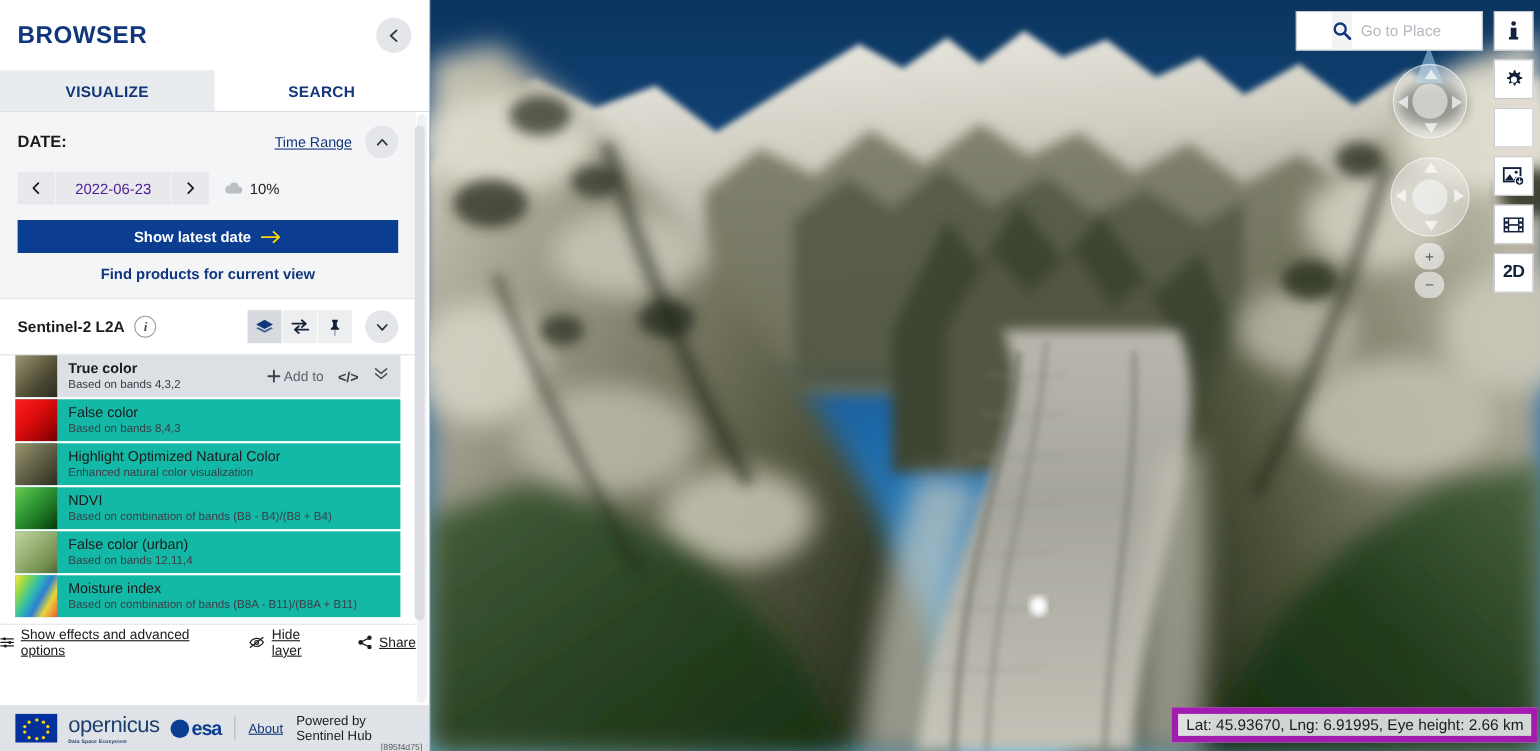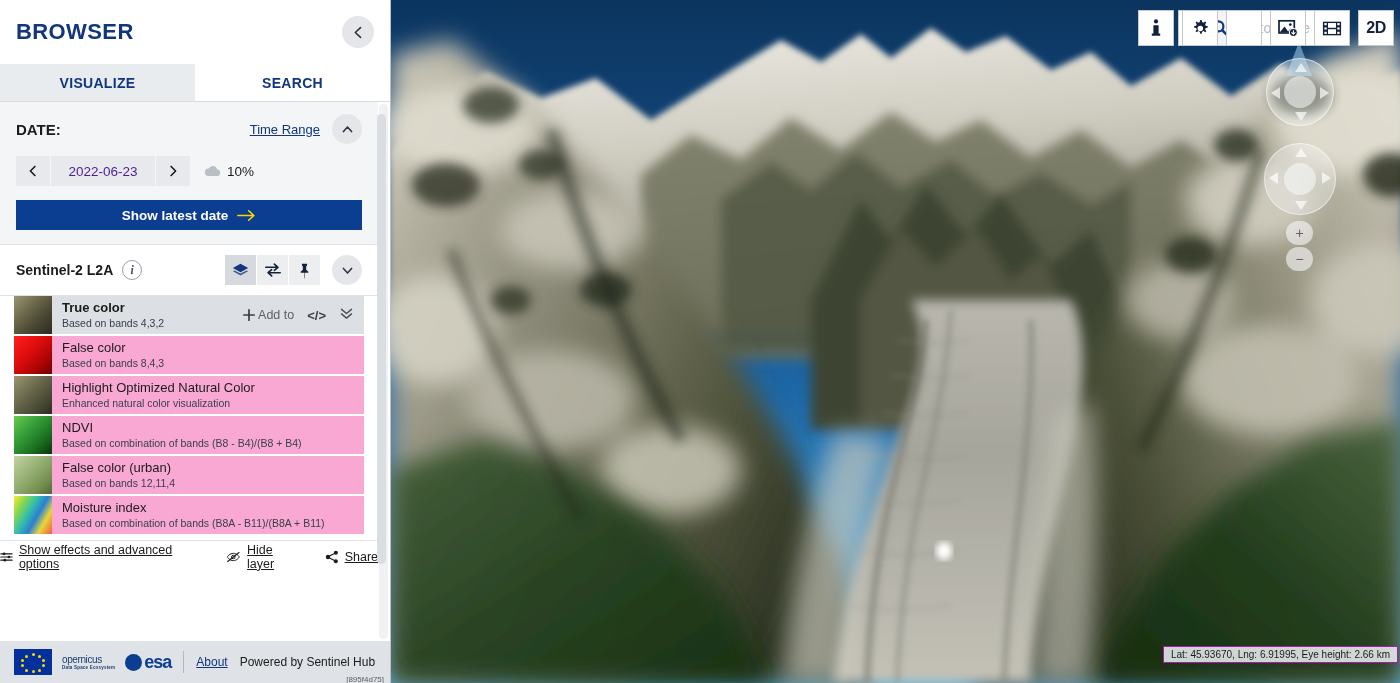--- a/index.html
+++ b/index.html
@@ -112,21 +112,21 @@
   .ds-chev {
     width: 30px; height: 30px; border-radius: 50%; background: #e4e6e9;
     display: flex; align-items: center; justify-content: center; margin-left: 11px;
     cursor: pointer;
   }
 
   .layers-head { padding: 14px 16px 8px 16px; font-size: 15px; font-weight: bold; color: #1b1b1b; }
 
   .layer-row {
     display: flex; align-items: center; height: 38px; margin: 0 14px 2px 14px;
-    background: #f9a8d4; cursor: pointer; position: relative;
+    background: #14b8a6; cursor: pointer; position: relative;
   }
   .layer-row.selected { background: #dcdfe3; }
   .thumb { width: 38px; height: 38px; flex: 0 0 38px; }
   .layer-text { padding-left: 10px; overflow: hidden; }
   .layer-title { font-size: 13px; color: #1b1b1b; line-height: 1.15; }
   .layer-row.selected .layer-title { font-weight: bold; }
   .layer-sub { font-size: 10.5px; color: #3a4048; line-height: 1.2; margin-top: 1px; }
   .layer-actions {
     margin-left: auto; display: flex; align-items: center; gap: 13px;
     padding-right: 10px; color: #4a5159;
@@ -147,21 +147,21 @@
     display: flex; align-items: center; gap: 0; padding: 0 14px; position: relative;
   }
   .eu-flag {
     width: 38px; height: 26px; background: #03309b; position: relative;
     flex: 0 0 38px;
   }
   .eu-flag i {
     position: absolute; width: 3px; height: 3px; background: #ffd700; border-radius: 50%;
   }
   .copernicus { margin-left: 10px; display: flex; flex-direction: column; }
-  .cop-word { font-size: 10px; color: #1b3f6e; letter-spacing: -0.4px; font-weight: 500; }
+  .cop-word { font-size: 20px; color: #1b3f6e; letter-spacing: -0.4px; font-weight: 500; }
   .cop-sub { font-size: 4.5px; color: #1b3f6e; font-weight: bold; letter-spacing: 0.2px; }
   .esa-logo {
     margin-left: 10px; display: flex; align-items: center; gap: 2px;
   }
   .esa-dot { width: 17px; height: 17px; border-radius: 50%; background: #0b3d91; }
   .esa-text { font-size: 18px; font-weight: bold; color: #0b3d91; letter-spacing: -1px; }
   .footer-sep { width: 1px; height: 22px; background: #b4b9bf; margin: 0 12px; }
   .about-link { font-size: 12px; color: #11367c; text-decoration: underline; cursor: pointer; }
   .powered { font-size: 12px; color: #1b1b1b; margin-left: 12px; }
   .build-hash {
@@ -170,23 +170,23 @@
 
   
   #map { flex: 1 1 auto; position: relative; overflow: hidden; background: #0d3a6b; }
   .sky {
     position: absolute; inset: 0;
     background: linear-gradient(180deg, #0b355f 0%, #14497f 28%, #1d68a8 58%, #3d9ad4 85%, #5fb3e0 100%);
   }
   .terrain { position: absolute; inset: 0; }
 
   .coord-readout {
-    position: absolute; right: 2px; bottom: 20px; z-index: 8;
-    background: rgba(238,240,242,0.86); border: 1px solid #a21caf;
-    font-size: 10px; color: #1b1b1b; padding: 2px 7px; white-space: nowrap;
+    position: absolute; right: 2px; bottom: 8px; z-index: 8;
+    background: rgba(238,240,242,0.86); border: 6px solid #a21caf;
+    font-size: 14px; color: #1b1b1b; padding: 2px 7px; white-space: nowrap;
   }
 
   
   .searchbar {
     position: absolute; top: 10px; right: 52px; z-index: 9;
     width: 170px; height: 36px; background: #fff; display: flex; align-items: center;
     border: 1px solid #c4c8cd;
     padding-left: 32px;
   }
   .search-icon-box {
@@ -195,21 +195,21 @@
   }
   .search-input {
     flex: 1; border: none; outline: none; height: 32px; font-size: 14px;
     color: #2d3642; padding: 0 8px; background: transparent;
     font-family: "Liberation Sans", sans-serif;
   }
   .search-input::placeholder { color: #b4b9bf; }
 
   .tool-col {
     position: absolute; top: 10px; right: 6px; z-index: 9;
-    display: flex; flex-direction: row; gap: 8px; padding-left: 13px;
+    display: flex; flex-direction: column; gap: 8px; padding-left: 13px;
   }
   .tool-btn {
     width: 36px; height: 36px; background: #fff; border: 1px solid #c4c8cd;
     display: flex; align-items: center; justify-content: center; cursor: pointer;
     color: #13213a;
   }
   .tool-btn.disabled { color: #fff; }
   .tool-btn .twod { font-size: 16px; font-weight: bold; letter-spacing: -0.5px; }
 
   
@@ -307,20 +307,21 @@
           </div>
         </div>
 
         <div class="latest-btn">
           <span>Show latest date</span>
           <svg width="19" height="13" viewBox="0 0 22 14">
             <path d="M1 7h18M13.5 1.5 L19.5 7 L13.5 12.5" fill="none" stroke="#ffd700" stroke-width="1.9" stroke-linecap="round" stroke-linejoin="round"></path>
           </svg>
         </div>
 
+        <div class="find-products">Find products for current view</div>
       </div>
 
       <div class="ds-row">
         <div class="ds-name">Sentinel-2 L2A</div>
         <div class="info-circle">i</div>
         <div class="ds-tools">
           <div class="ds-tool sel">
             <svg width="17" height="17" viewBox="0 0 20 20">
               <path d="M10 2 L19 7 L10 12 L1 7z" fill="#11367c"></path>
               <path d="M10 13.6 L17 10 L19 11 L10 16 L1 11 L3 10z" fill="#11367c" opacity="0.75"></path>

